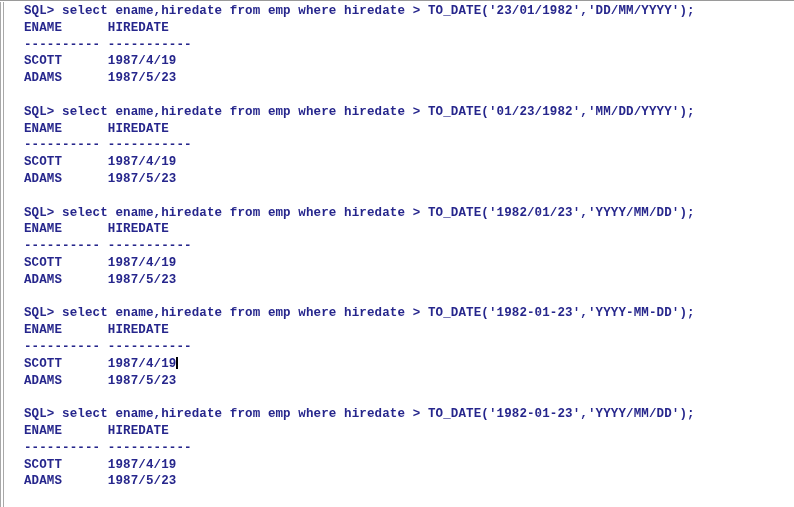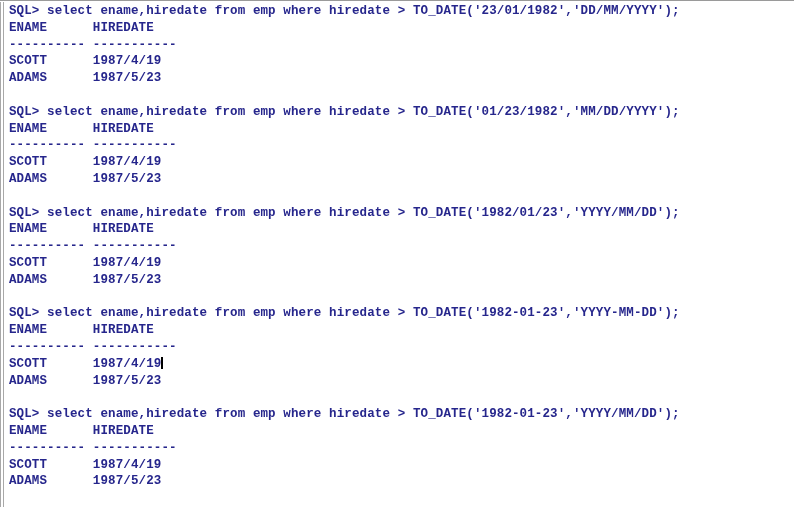--- a/index.html
+++ b/index.html
@@ -14,21 +14,21 @@
     font-family: "Liberation Mono", "DejaVu Sans Mono", monospace;
   }
 
   #terminal {
     position: relative;
     width: 794px;
     height: 507px;
     box-sizing: border-box;
     background: #ffffff;
     border-top: 1px solid #9a9a9a;
-    padding-left: 9px;
+    padding-left: 24px;
     padding-top: 2px;
   }
 
   
   #left-frame-outer {
     position: absolute;
     left: 0;
     top: 1px;
     bottom: 0;
     width: 1px;

